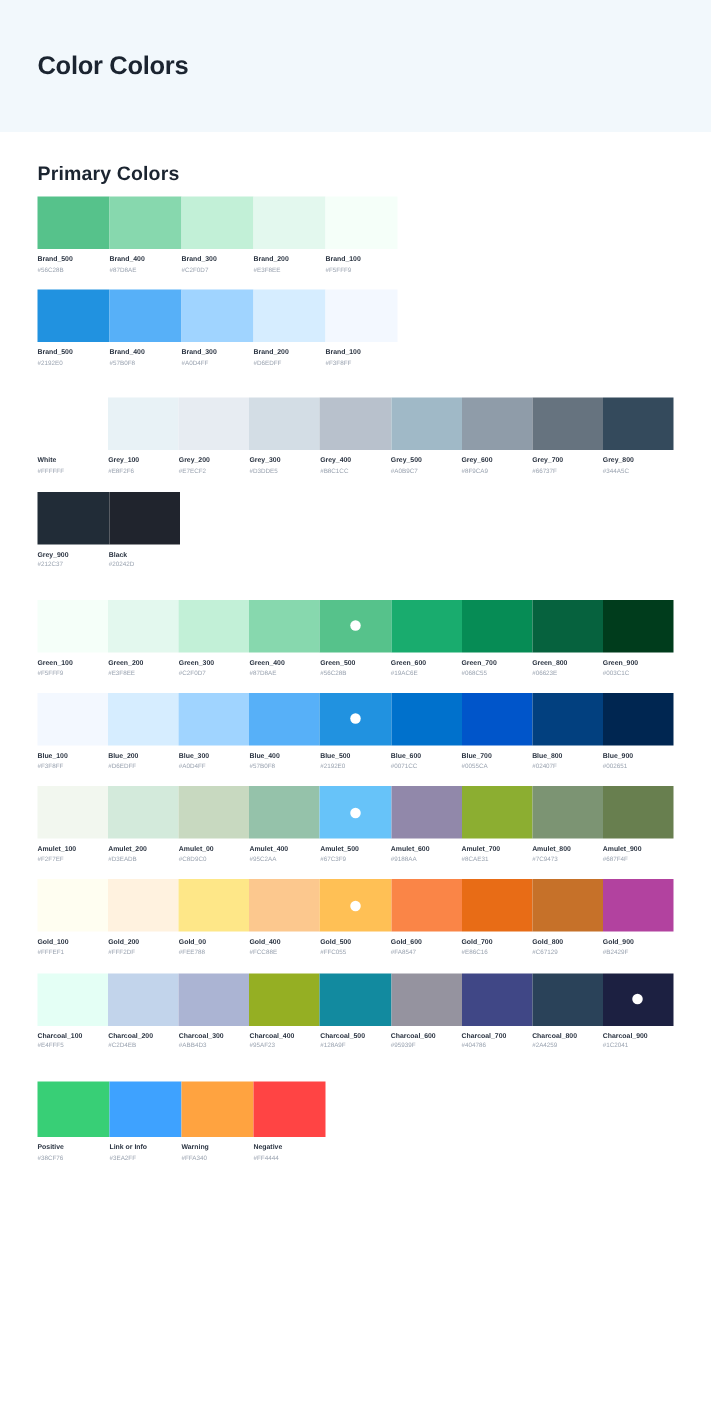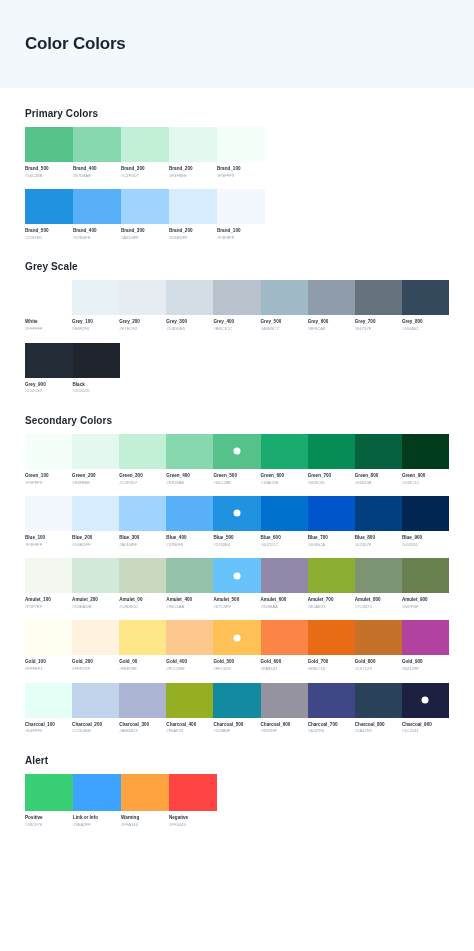--- a/index.html
+++ b/index.html
@@ -19,21 +19,21 @@
   }
   .header h1 {
     font-size:17px;
     font-weight:700;
     letter-spacing:-0.2px;
     color:#1b2430;
   }
   .content { padding:0 25px; }
   .section { margin-top:20px; }
   .section-title {
-    font-size:10px;
+    font-size:13px;
     font-weight:700;
     color:#1b2430;
     margin-bottom:8px;
     letter-spacing:0.1px;
   }
   .row { margin-bottom:10px; }
   .swatches { display:flex; }
   .swatch {
     height:35px;
     position:relative;
@@ -130,21 +130,20 @@
             <div class="label-hex">#D6EDFF</div>
           </div>
           <div class="label-cell" style="width: 48px;">
             <div class="label-name">Brand_100</div>
             <div class="label-hex">#F3F8FF</div>
           </div>
         </div>
       </div>
     </div>
     <div class="section">
-      <div class="section-title">Grey Scale</div>
       <div class="row">
         <div class="swatches">
           <div class="swatch" style="width: 47.5px; background: rgb(255, 255, 255);"></div>
           <div class="swatch" style="width: 47.5px; background: rgb(232, 242, 246);"></div>
           <div class="swatch" style="width: 47.5px; background: rgb(231, 236, 242);"></div>
           <div class="swatch" style="width: 47.5px; background: rgb(211, 221, 229);"></div>
           <div class="swatch" style="width: 47.5px; background: rgb(184, 193, 204);"></div>
           <div class="swatch" style="width: 47.5px; background: rgb(160, 185, 199);"></div>
           <div class="swatch" style="width: 47.5px; background: rgb(143, 156, 169);"></div>
           <div class="swatch" style="width: 47.5px; background: rgb(102, 115, 127);"></div>
@@ -200,21 +199,20 @@
             <div class="label-hex">#212C37</div>
           </div>
           <div class="label-cell" style="width: 47.5px;">
             <div class="label-name">Black</div>
             <div class="label-hex">#20242D</div>
           </div>
         </div>
       </div>
     </div>
     <div class="section">
-      <div class="section-title">Secondary Colors</div>
       <div class="row">
         <div class="swatches">
           <div class="swatch" style="width: 47.5px; background: rgb(245, 255, 249);"></div>
           <div class="swatch" style="width: 47.5px; background: rgb(227, 248, 238);"></div>
           <div class="swatch" style="width: 47.5px; background: rgb(194, 240, 215);"></div>
           <div class="swatch" style="width: 47.5px; background: rgb(135, 216, 174);"></div>
           <div class="swatch" style="width: 47.5px; background: rgb(86, 194, 139);">
             <span class="dot"></span>
           </div>
           <div class="swatch" style="width: 47.5px; background: rgb(25, 172, 110);"></div>
@@ -468,21 +466,20 @@
             <div class="label-hex">#2A4259</div>
           </div>
           <div class="label-cell" style="width: 47.5px;">
             <div class="label-name">Charcoal_900</div>
             <div class="label-hex">#1C2041</div>
           </div>
         </div>
       </div>
     </div>
     <div class="section">
-      <div class="section-title">Alert</div>
       <div class="row">
         <div class="swatches">
           <div class="swatch alert-swatch" style="width: 48px; background: rgb(56, 207, 118);"></div>
           <div class="swatch alert-swatch" style="width: 48px; background: rgb(62, 162, 255);"></div>
           <div class="swatch alert-swatch" style="width: 48px; background: rgb(255, 163, 64);"></div>
           <div class="swatch alert-swatch" style="width: 48px; background: rgb(255, 68, 68);"></div>
         </div>
         <div class="labels">
           <div class="label-cell" style="width: 48px;">
             <div class="label-name">Positive</div>

